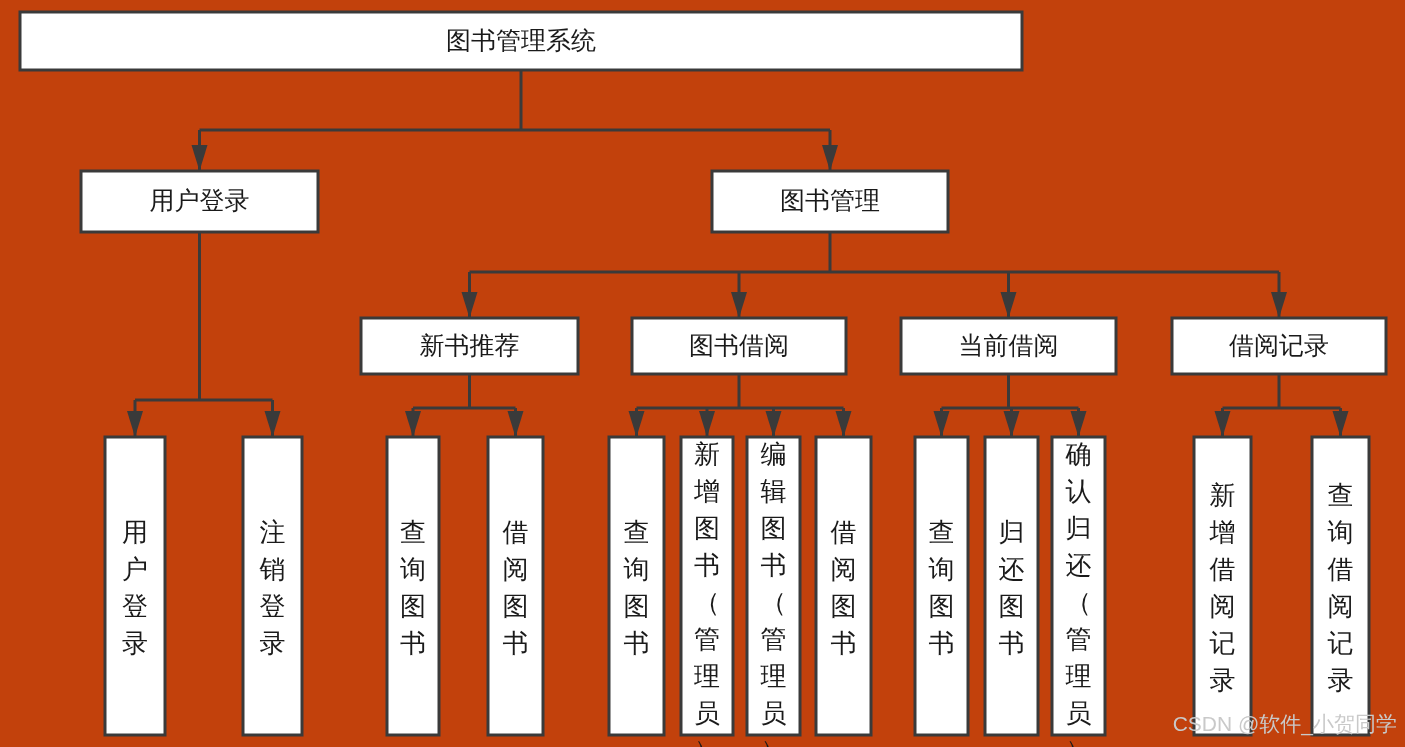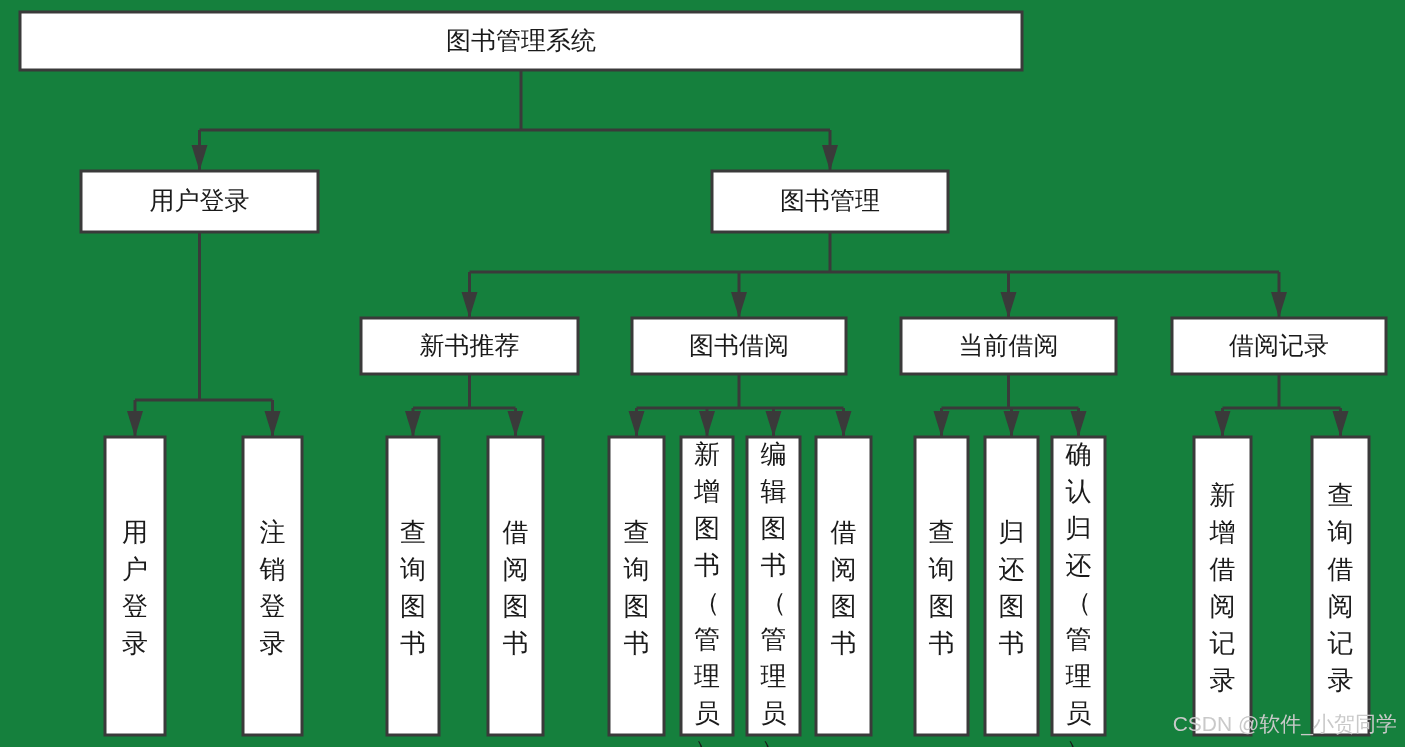--- a/index.html
+++ b/index.html
@@ -8,21 +8,21 @@
     padding: 0;
     background: #ffffff;
   }
   body {
     font-family: "Liberation Sans", "DejaVu Sans", sans-serif;
   }
   #diagram-root {
     position: relative;
     width: 1405px;
     height: 747px;
-    background: #15803d;
+    background: #c2410c;
     overflow: hidden;
   }
   svg#tree-svg {
     position: absolute;
     left: 0;
     top: 0;
     width: 1405px;
     height: 747px;
     display: block;
   }

